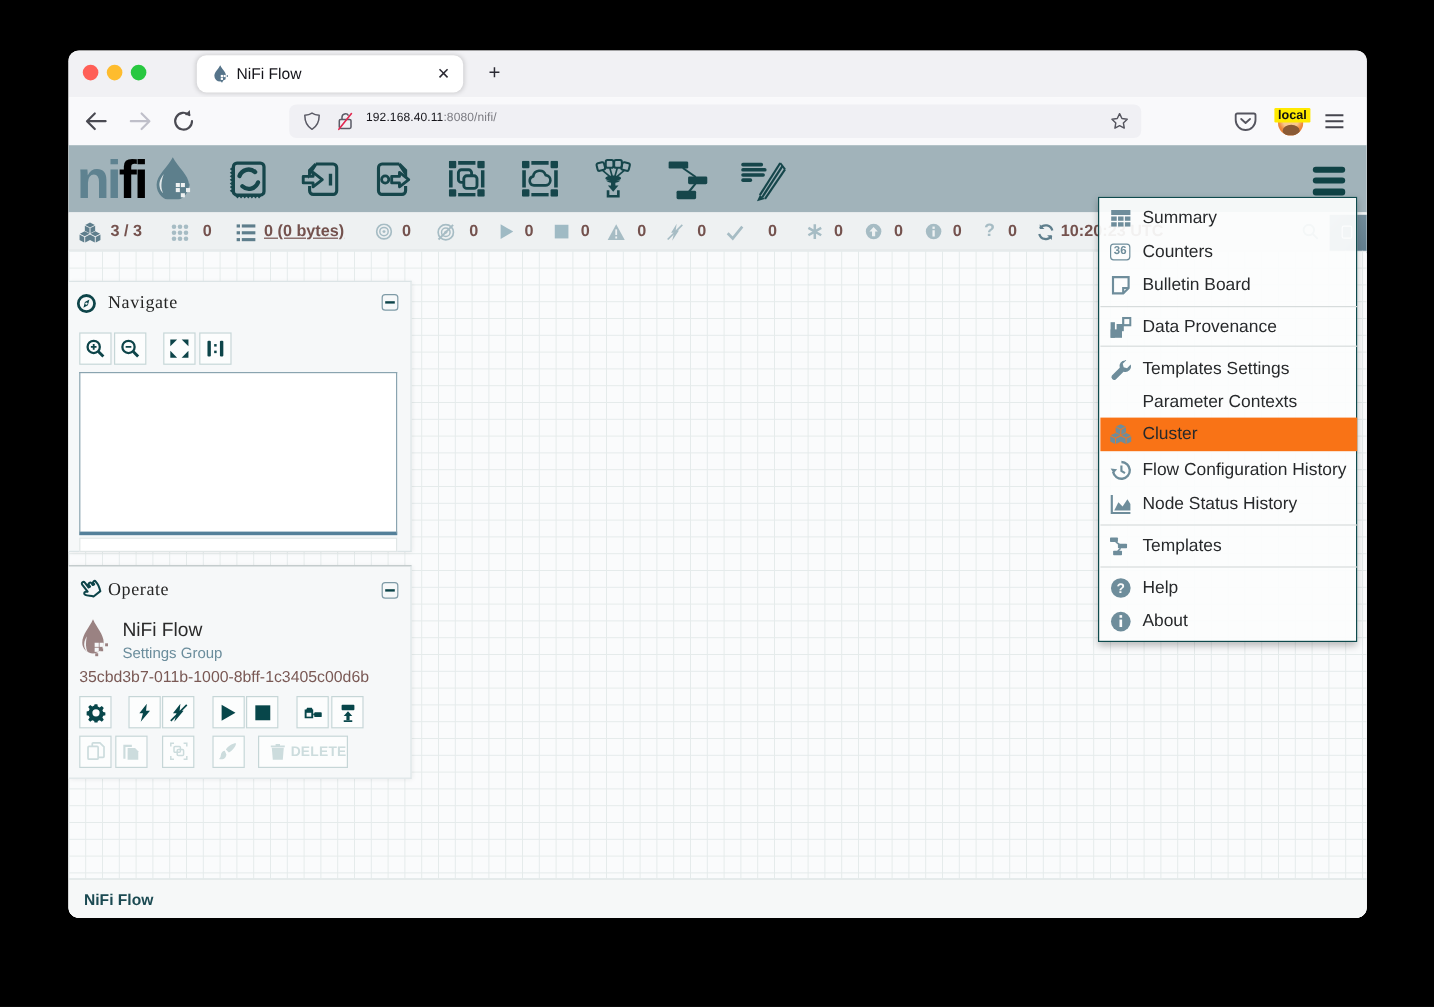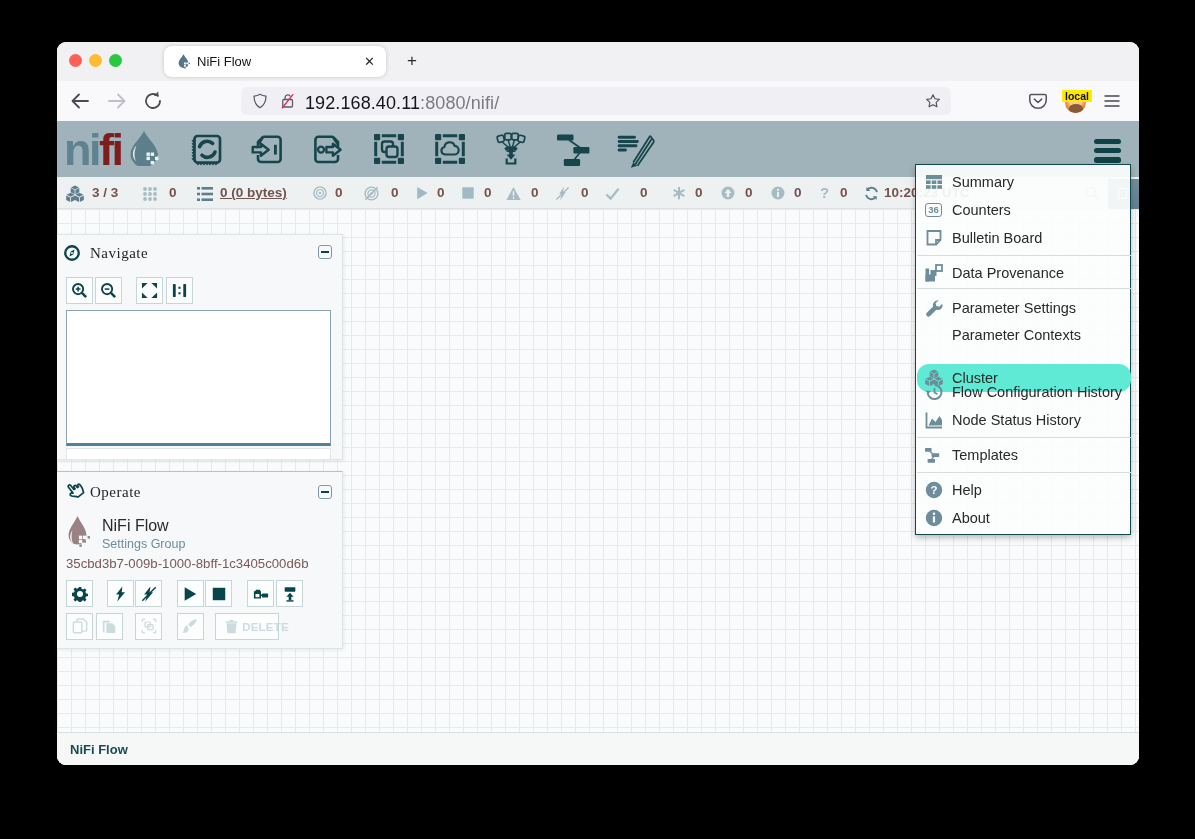--- a/index.html
+++ b/index.html
@@ -12,21 +12,21 @@
 #tab { position:absolute; left:107px; top:4px; width:222px; height:31px; background:#fff; border-radius:8px; box-shadow:0 0 4px rgba(0,0,0,0.18); }
 #tab .ttl { position:absolute; left:33px; top:8px; font-size:13px; color:#15141a; }
 #tab .cx { position:absolute; right:11px; top:8px; font-size:13px; color:#2b2a33; }
 #newtab { position:absolute; left:342px; top:6px; width:26px; height:26px; font-size:17px; color:#2b2a33; text-align:center; line-height:26px; font-weight:300; }
 #navbar { position:absolute; left:0; top:39px; width:100%; height:40px; background:#f9f9fb; }
 .navico { position:absolute; top:8px; width:24px; height:24px; }
 .tico { position:absolute; top:13px; width:30px; height:30px; }
 .sico { position:absolute; top:9px; width:16px; height:16px; }
 .stxt { position:absolute; top:8px; font-size:13.5px; font-weight:bold; color:#74524e; }
 #urlbar { position:absolute; left:184px; top:6px; width:710px; height:28px; background:#f0f0f4; border-radius:6px; }
-#urltxt { position:absolute; left:64px; top:6px; font-size:18px; color:#15141a; letter-spacing:0.1px; }
+#urltxt { position:absolute; left:64px; top:6px; font-size:10px; color:#15141a; letter-spacing:0.1px; }
 #urltxt .dim { color:#7a7a81; }
 
 
 #app { position:absolute; left:0; top:79px; width:100%; height:644px; background:#fff; }
 #nfheader { position:absolute; left:0; top:0; width:100%; height:56px; background:#a1b3ba; }
 #statusbar { position:absolute; left:0; top:56px; width:100%; height:32px; background:#eef1f2; border-bottom:1px solid #dde3e4; }
 #canvas { position:absolute; left:0; top:88px; width:100%; height:523px; background-color:#fafbfc;
   background-image:linear-gradient(to right,#e5ebeb 1px,transparent 1px),linear-gradient(to bottom,#e5ebeb 1px,transparent 1px);
   background-size:14px 14px; background-position:0px 0px; }
 #crumb { position:absolute; left:0; top:611px; width:100%; height:33px; background:#f6f8f8; border-top:1px solid #d9e1e1; }
@@ -125,21 +125,21 @@
       <div style="position:absolute;left:3.5px;top:12px;width:14px;height:9px;border-radius:50% 50% 40% 40%;background:#8a5a35;"></div>
     </div>
     <div style="position:absolute;left:1005px;top:8.5px;background:#ffe900;color:#111;font-size:10.5px;font-weight:bold;padding:0 3px;line-height:12px;border-radius:1px;">local</div>
 
     <svg class="navico" style="left:1046px;top:11px;width:18px;height:18px;" viewBox="0 0 18 18">
         <path d="M1.5 4h15 M1.5 9h15 M1.5 14h15" stroke="#45454e" stroke-width="1.7"></path>
       </svg>
   </div>
   <div id="app">
     <div id="nfheader">
-      <div style="position:absolute;left:7px;top:3px;font-weight:bold;font-size:45px;letter-spacing:-2.5px;color:#5e8290;">ni<span style="color:#7f1d1d;">fi</span></div>
+      <div style="position:absolute;left:7px;top:3px;font-weight:bold;font-size:45px;letter-spacing:-2.5px;color:#5e8290;">ni<span style="color:#000000;">fi</span></div>
 
       <svg style="position:absolute;left:69px;top:9px;width:36px;height:36px;" viewBox="0 0 36 36">
         <path d="M18 1 C14 9 4.5 16 4.5 24 a13.5 13.5 0 0 0 27 0 C31.5 16 22 9 18 1 Z" fill="#5d7f8c"></path>
         <path d="M10.5 15 C7.5 19 6.5 22 7 25.5 C7.3 28 8.5 30 10 31 C8 27 8 22 10.5 15 Z" fill="#eef2f2" opacity="0.9"></path>
         <g fill="#eef1f1">
             <rect x="20.5" y="22.5" width="3.4" height="3.4"></rect>
             <rect x="24.7" y="22.5" width="3.4" height="3.4"></rect>
             <rect x="20.5" y="26.7" width="3.4" height="3.4"></rect>
             <rect x="29" y="26.7" width="3.4" height="3.4"></rect>
             <rect x="24.7" y="31" width="3.4" height="3.4"></rect>
@@ -440,21 +440,21 @@
               <rect x="26" y="42" width="5" height="5"></rect>
             </g>
           <g fill="#9a8282">
               <rect x="26.7" y="36.7" width="3.6" height="3.6"></rect>
               <rect x="32.7" y="30.7" width="3.6" height="3.6"></rect>
               <rect x="20.7" y="42.7" width="3.6" height="3.6"></rect>
             </g>
         </svg>
         <div style="position:absolute;left:45px;top:45px;font-size:16px;color:#2a2a2a;">NiFi Flow</div>
         <div style="position:absolute;left:45px;top:64.5px;font-size:12.5px;color:#6b8d9c;">Settings Group</div>
-        <div style="position:absolute;left:9px;top:84px;font-size:13.2px;color:#7a5955;">35cbd3b7-009b-1000-8bff-1c3405c00d6b</div>
+        <div style="position:absolute;left:9px;top:84px;font-size:13.2px;color:#7a5955;">35cbd3b7-011b-1000-8bff-1c3405c00d6b</div>
 
         <div class="obtn" style="left:9.3px;top:108px;">
             <svg viewBox="0 0 18 18">
               <path d="M9 5.6 a3.4 3.4 0 1 0 0 6.8 a3.4 3.4 0 0 0 0 -6.8 Z M7.7 1 h2.6 l0.4 2.2 1.8 0.8 1.9 -1.3 1.9 1.9 -1.3 1.9 0.8 1.8 2.2 0.4 v2.6 l-2.2 0.4 -0.8 1.8 1.3 1.9 -1.9 1.9 -1.9 -1.3 -1.8 0.8 -0.4 2.2 H7.7 l-0.4 -2.2 -1.8 -0.8 -1.9 1.3 -1.9 -1.9 1.3 -1.9 -0.8 -1.8 -2.2 -0.4 V7.7 l2.2 -0.4 0.8 -1.8 -1.3 -1.9 1.9 -1.9 1.9 1.3 1.8 -0.8 Z" fill="#07464a"></path>
             </svg>
           </div>
         <div class="obtn" style="left:50px;top:108px;">
             <svg viewBox="0 0 18 18">
               <path d="M10.5 0.5 L3.5 9.5 h3.4 L4.8 17.5 L13.5 7 H9.8 Z" fill="#07464a"></path>
             </svg>
@@ -518,21 +518,21 @@
                 <rect x="4.5" y="4.5" width="6" height="5.5" rx="1"></rect>
                 <rect x="7.5" y="7.5" width="6" height="5.5" rx="1"></rect>
               </g>
             </svg>
           </div>
         <div class="obtn" style="left:119.7px;top:140.7px;">
             <svg viewBox="0 0 18 18">
               <path d="M16.5 1.5 c-3 0 -7.5 2.5 -9.5 6 l2.8 2.8 c3.5 -2 6.7 -5.8 6.7 -8.8 Z M6 8.5 c-1.8 0 -3.5 1.5 -3.8 4.8 c-0.2 1.8 -1 2.4 -1.7 2.9 c1.2 0.6 3 0.6 4.3 0 c1.6 -0.8 2.4 -2.3 2.7 -4.2 Z" fill="#ccdcdd"></path>
             </svg>
           </div>
-        <div class="obtn delbtn" style="left:158.2px;top:140.7px;width:64px;">
+        <div class="obtn delbtn" style="left:158.2px;top:140.7px;width:75px;">
           <svg class="delsvg" viewBox="0 0 18 18">
               <g fill="#ccdcdd">
                 <path d="M3 5 h12 l-1 12 H4 Z M6.5 7 h1.4 v8 H6.5 Z M10.1 7 h1.4 v8 h-1.4 Z"></path>
                 <path d="M2 2.8 h14 v1.6 H2 Z M6.8 1.2 h4.4 v1.6 H6.8 Z"></path>
               </g>
             </svg>
           <span class="deltxt">DELETE</span>
         </div>
       </div>
     </div>
@@ -577,26 +577,26 @@
               <rect x="11" y="1" width="6" height="6" fill="none" stroke="#6e8d9b" stroke-width="1.8"></rect>
             </g>
           </svg>
         <div class="txt">Data Provenance</div>
       </div>
       <div class="msep" style="top:123.5px;"></div>
       <div class="mi" style="top:129.5px;">
         <svg class="mico" viewBox="0 0 18 18">
             <path d="M12.5 1.5 a4.6 4.6 0 0 0 -4.4 6 L1.6 14 a2.3 2.3 0 0 0 3.2 3.2 L11.3 10.7 a4.6 4.6 0 0 0 5.9 -5.9 l-3 3 -2.8 -0.8 -0.8 -2.8 3 -3 a4.6 4.6 0 0 0 -1.1 -0.2 Z" fill="#6e8d9b"></path>
           </svg>
-        <div class="txt">Parameter Settings</div>
+        <div class="txt">Templates Settings</div>
       </div>
       <div class="mi" style="top:156.5px;">
         <div class="txt">Parameter Contexts</div>
       </div>
-      <div class="mi" style="top:199px;background:#5eead4;border-radius:12px;">
+      <div class="mi" style="top:183px;background:#f97316;">
         <svg class="mico" viewBox="0 0 18 18">
             <g fill="#6e8d9b">
               <path d="M9 0.5 L13 2.5 L9 4.5 L5 2.5 Z"></path>
               <path d="M4.7 3.1 L8.6 5.1 V9.3 L4.7 7.3 Z M13.3 3.1 L9.4 5.1 V9.3 L13.3 7.3 Z"></path>
               <path d="M4.6 7.8 L8.6 9.8 L4.6 11.8 L0.6 9.8 Z M13.4 7.8 L17.4 9.8 L13.4 11.8 L9.4 9.8 Z"></path>
               <path d="M0.2 10.5 L4.2 12.5 V17 L0.2 15 Z M9 10.5 L5 12.5 V17 L9 15 Z M9 10.5 L13 12.5 V17 L9 15 Z M17.8 10.5 L13.8 12.5 V17 L17.8 15 Z"></path>
             </g>
           </svg>
         <div class="txt">Cluster</div>
       </div>

